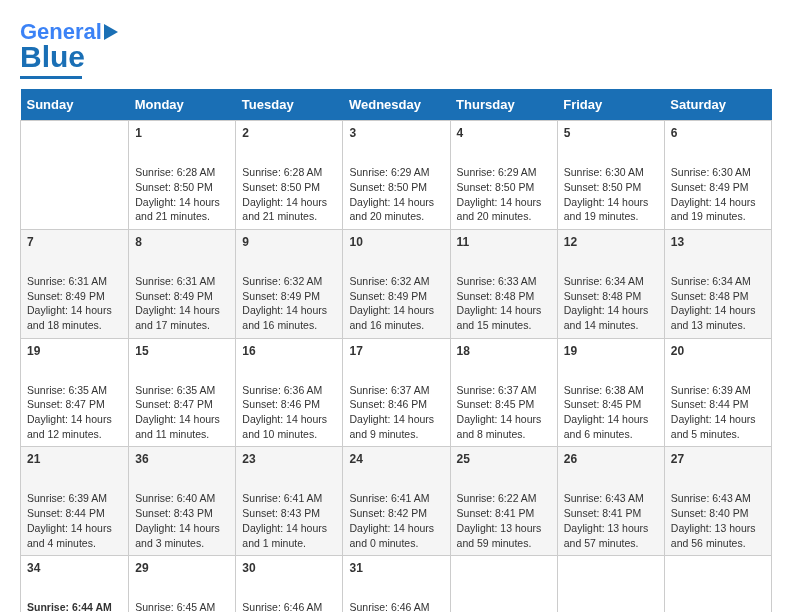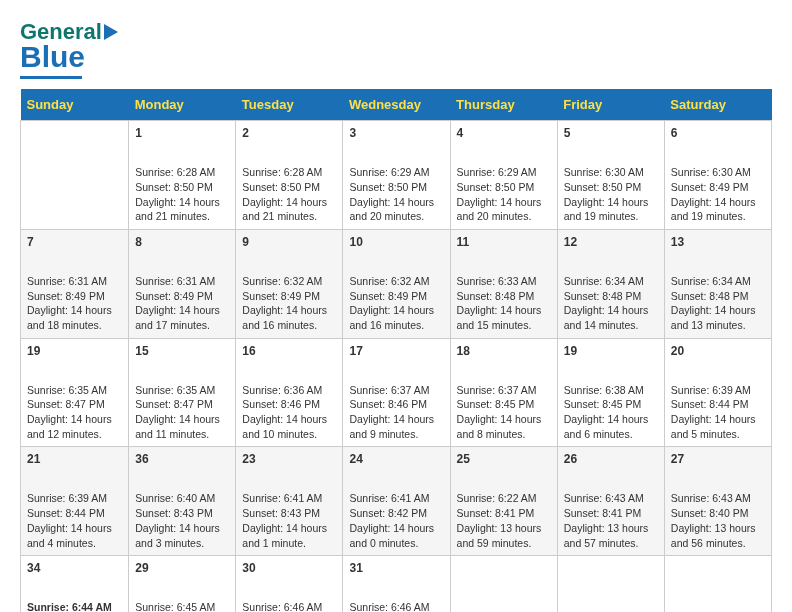--- a/index.html
+++ b/index.html
@@ -34,21 +34,21 @@
       font-size: 16px;
       color: #333;
     }
     table {
       width: 100%;
       border-collapse: collapse;
       font-size: 11px;
     }
     thead tr th {
       background: #1a6fb5;
-      color: #fde047;
+      color: #ffffff;
       padding: 8px 6px;
       text-align: left;
       font-size: 13px;
       font-weight: bold;
     }
     tbody tr td {
       border: 1px solid #ccc;
       vertical-align: top;
       padding: 5px 6px;
       color: #333;
@@ -76,21 +76,21 @@
     .empty-cell {
       background: #fff !important;
     }
   </style>
 </head>
 <body>
 
 <div class="header-area">
   <div class="logo">
     <div style="display:flex; align-items:center; gap:0;">
-      <span style="font-size:22px; font-weight:bold; color:#0f766e; line-height:1.1;">General</span>
+      <span style="font-size:22px; font-weight:bold; color:#3b82f6; line-height:1.1;">General</span>
       <svg width="22" height="20" viewBox="0 0 22 20" style="margin-left:2px;">
         <polygon points="0,2 14,10 0,18" fill="#1a6fb5"></polygon>
       </svg>
     </div>
     <div style="display:flex; align-items:center; margin-top:-4px;">
       <span style="font-size:30px; font-weight:bold; color:#1a6fb5; line-height:1.1;">Blue</span>
     </div>
     <div style="width:62px; height:3px; background:#1a6fb5; margin-top:3px;"></div>
   </div>
   <div class="title-area">

